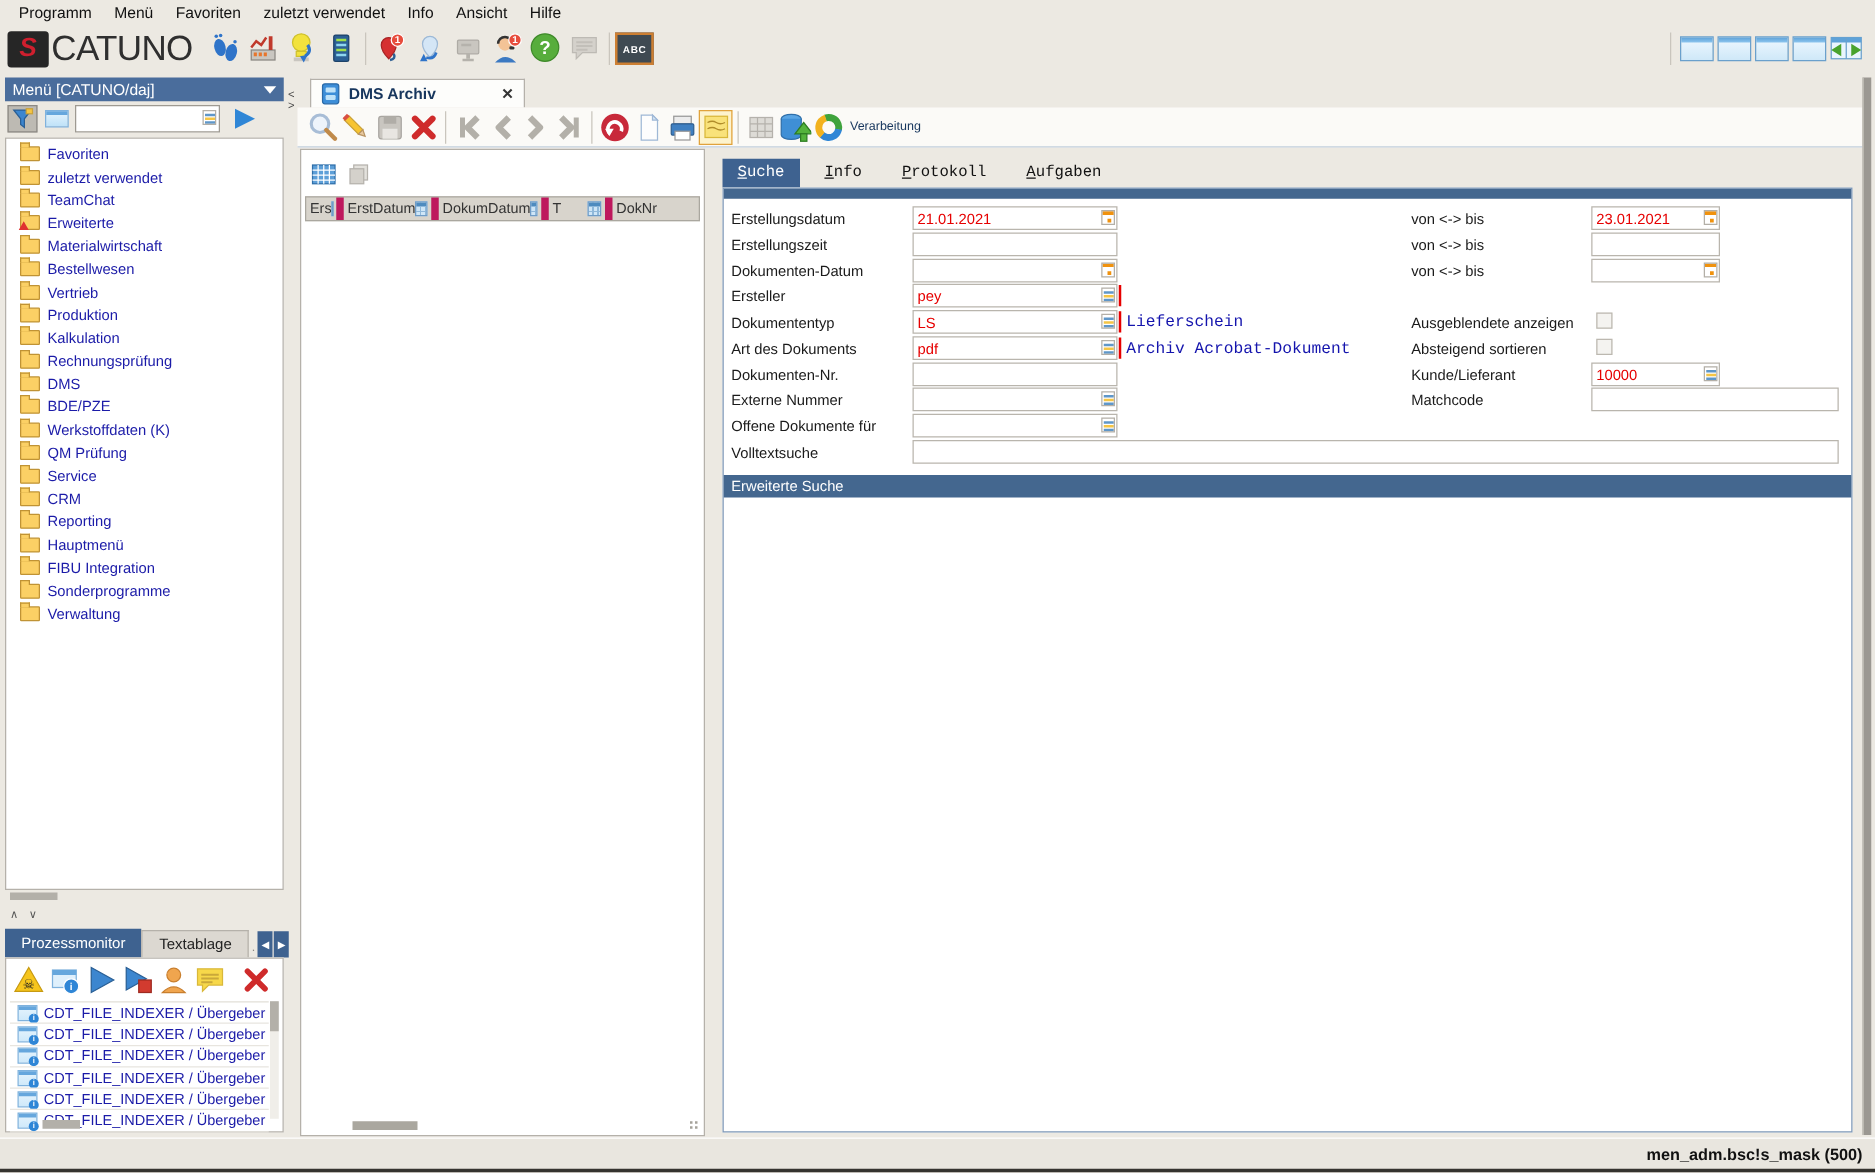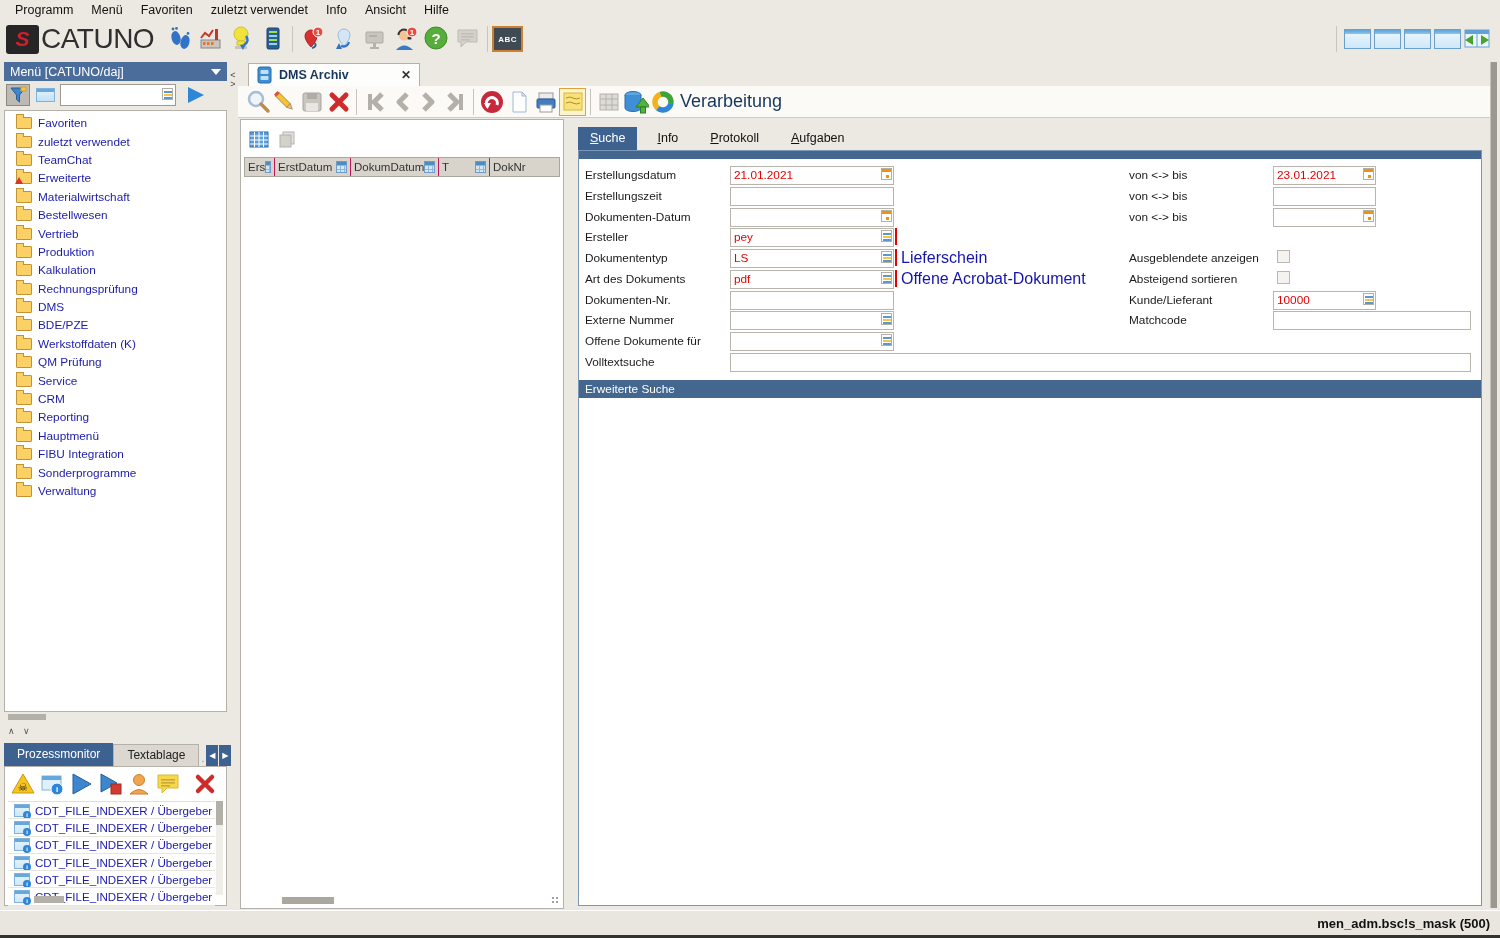--- a/index.html
+++ b/index.html
@@ -81,52 +81,52 @@
   
   #doc-tabbar{left:238px;top:62px;width:1252px;height:24px;}
   #doc-tab{position:absolute;left:10px;top:1px;width:172px;height:23px;background:#fdfdfb;border:1px solid #b5b1aa;border-bottom:none;
     display:flex;align-items:center;gap:7px;padding:0 8px;box-sizing:border-box;}
   #doc-tab .lbl{font-size:12.5px;font-weight:bold;color:#17365d;}
   #doc-tab .x{margin-left:auto;color:#333;font-size:12px;font-weight:bold;}
   #doc-toolbar{left:238px;top:86px;width:1252px;height:32px;background:#fbfaf7;border-bottom:1px solid #c2cfdd;
     display:flex;align-items:center;padding-left:6px;box-sizing:border-box;}
   .dbtn{width:27px;height:28px;display:flex;align-items:center;justify-content:center;}
   .dbtn.toggled{background:#fdf3cd;border:1px solid #e0a23c;box-sizing:border-box;}
-  #verarb-label{font-size:18px;color:#17365d;margin-left:4px;}
+  #verarb-label{font-size:10px;color:#17365d;margin-left:4px;}
   
   #list-panel{left:240px;top:119px;width:324px;height:790px;background:#fff;border:1px solid #b5b1aa;box-sizing:border-box;}
   #list-icons{position:absolute;left:8px;top:11px;display:flex;gap:8px;align-items:center;}
   #list-header{position:absolute;left:3px;top:37px;right:3px;height:20px;background:#d8d4cc;border:1px solid #aaa79f;
     display:flex;align-items:center;box-sizing:border-box;}
   .lh-cell{display:flex;align-items:center;justify-content:space-between;padding:0 3px;height:100%;
-    border-right:1px solid #be185d;font-size:11.5px;color:#333;box-sizing:border-box;}
+    border-right:6px solid #be185d;font-size:11.5px;color:#333;box-sizing:border-box;}
   #list-hscroll{position:absolute;left:3px;bottom:3px;right:12px;height:8px;}
   #list-hscroll .thumb{position:absolute;left:38px;width:52px;height:7px;background:#aaa79f;}
   .grip{position:absolute;right:2px;bottom:2px;width:9px;height:9px;}
   .grip i{display:block;width:2px;height:2px;background:#a5a29b;box-shadow:4px 0 #a5a29b,0 4px #a5a29b,4px 4px #a5a29b;}
   
-  #search-tabs{left:578px;top:124px;height:26px;display:flex;align-items:flex-end;gap:8px;}
+  #search-tabs{left:578px;top:124px;height:26px;display:flex;align-items:flex-end;gap:8px;font-family:Liberation Mono, monospace;}
   .stab{font-size:12.5px;padding:4px 12px 5px;color:#111;}
   .stab::first-letter{text-decoration:underline;}
   .stab.active{background:#3e6290;color:#fff;}
   #form-frame{left:578px;top:150px;width:904px;height:756px;background:#fff;border:1px solid #7d97b7;box-sizing:border-box;}
   #frame-topbar{position:absolute;left:0;top:0;right:0;height:8px;background:#44678f;}
   .fr{position:absolute;height:19px;display:flex;align-items:center;}
   .flabel{position:absolute;left:6px;width:142px;font-size:11.8px;color:#1a1a1a;}
   .flabel.r{left:550px;}
   .fwrap{position:absolute;left:151px;width:164px;height:19px;}
   .fwrap.r{left:694px;width:103px;}
   .fwrap.rwide{left:694px;width:198px;}
   .fwrap.lwide{left:151px;width:741px;}
   .fin{width:100%;height:100%;border:1px solid #b9b5ad;box-sizing:border-box;font-family:"Liberation Sans",sans-serif;
     font-size:11.8px;padding:0 14px 0 3px;outline:none;background:#fff;color:#1a1a1a;}
   .fwrap.lwide .fin,.fwrap.rwide .fin{padding-right:3px;}
   .fin.red{color:#e60000;}
   .fwrap .cal-ic,.fwrap .lookup-ic{position:absolute;right:2px;top:3px;}
-  .fsuffix{position:absolute;left:322px;font-size:16px;color:#1414ad;white-space:nowrap;}
+  .fsuffix{position:absolute;left:322px;font-size:13px;color:#1414ad;white-space:nowrap;font-family:Liberation Mono, monospace;}
   .fr .caret-red{position:absolute;left:316px;top:1px;}
   .chkpos{position:absolute;left:698px;top:2px;}
   #ext-bar{position:absolute;left:0;top:229px;right:0;height:18px;background:#44678f;color:#fff;
     font-size:11.8px;display:flex;align-items:center;padding-left:6px;}
   #ext-header{position:absolute;left:4px;top:252px;width:626px;height:19px;background:#d8d4cc;border:1px solid #aaa79f;
     display:flex;box-sizing:border-box;}
   .eh-cell{display:flex;align-items:center;justify-content:space-between;padding:0 4px;height:100%;
     border-right:1px solid #b5b1aa;font-size:11.5px;color:#333;box-sizing:border-box;}
   
   #right-edge{left:1490px;top:62px;width:6px;height:846px;background:#9b9892;border-left:1px solid #c6c3bc;}
@@ -661,21 +661,21 @@
     <span class="fwrap"><input class="fin red" value="LS" style=""><span class="lookup-ic"></span></span>
     <span class="caret-red"></span>
     <span class="fsuffix">Lieferschein</span>
     <span class="flabel r">Ausgeblendete anzeigen</span>
     <span class="chk chkpos"></span>
   </div>
   <div class="fr" style="top:118px;left:0;right:0;">
     <span class="flabel">Art des Dokuments</span>
     <span class="fwrap"><input class="fin red" value="pdf" style=""><span class="lookup-ic"></span></span>
     <span class="caret-red"></span>
-    <span class="fsuffix">Offene Acrobat-Dokument</span>
+    <span class="fsuffix">Archiv Acrobat-Dokument</span>
     <span class="flabel r">Absteigend sortieren</span>
     <span class="chk chkpos"></span>
   </div>
   <div class="fr" style="top:139px;left:0;right:0;">
     <span class="flabel">Dokumenten-Nr.</span>
     <span class="fwrap"><input class="fin" value="" style=""></span>
     <span class="flabel r">Kunde/Lieferant</span>
     <span class="fwrap r"><input class="fin red" value="10000" style=""><span class="lookup-ic"></span></span>
   </div>
   <div class="fr" style="top:159px;left:0;right:0;">

